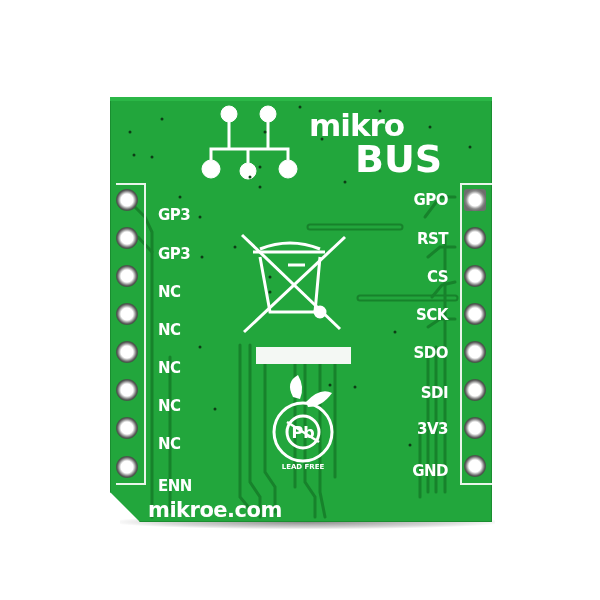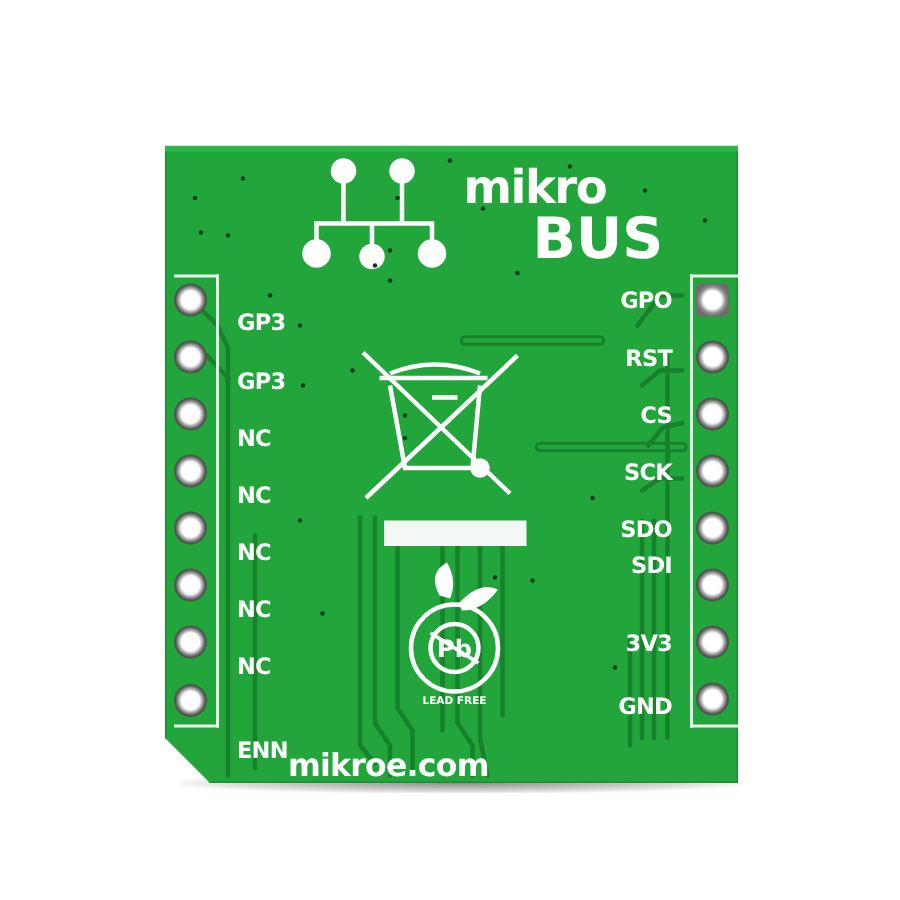--- a/index.html
+++ b/index.html
@@ -46,21 +46,21 @@
     background:radial-gradient(circle at 50% 50%, #ffffff 0 6px, #d5d5d5 7px, #7a7a7a 9px, #555 10px, #3b5e3f 11px);
   }
   .pin.square {
     border-radius:3px;
     background:radial-gradient(circle at 50% 50%, #ffffff 0 6px, #d5d5d5 7px, #8a8a8a 9px, #6d6d6d 11px);
   }
 
   .footer-text {
     position:absolute; color:#fff; font-weight:bold; font-family:"DejaVu Sans", sans-serif;
   }
-  .footer-url { left:38px; top:401px; font-size:21px; letter-spacing:-0.5px;margin-left:44px; }
+  .footer-url { left:38px; top:401px; font-size:21px; letter-spacing:-0.5px; }
   .footer-rev { right:10px; top:405px; font-size:16px; letter-spacing:-0.5px; }
 
   .silk-rect {
     position:absolute; left:146px; top:250px; width:95px; height:17px; background:#f4f8f4;
   }
 </style>
 </head>
 <body>
 
 <div class="shadow"></div>
@@ -188,25 +188,25 @@
   <div class="pin" style="left:354px; top:320px;"></div>
   <div class="pin" style="left:354px; top:358px;"></div>
 
   <div class="pin-label left" style="top:95px;">GP3</div>
   <div class="pin-label left" style="top:134px;">GP3</div>
   <div class="pin-label left" style="top:172px;">NC</div>
   <div class="pin-label left" style="top:210px;">NC</div>
   <div class="pin-label left" style="top:248px;">NC</div>
   <div class="pin-label left" style="top:286px;">NC</div>
   <div class="pin-label left" style="top:324px;">NC</div>
-  <div class="pin-label left" style="top:380px;">ENN</div>
+  <div class="pin-label left" style="top:366px;">ENN</div>
 
   <div class="pin-label right" style="top:95px;">GPO</div>
   <div class="pin-label right" style="top:134px;">RST</div>
   <div class="pin-label right" style="top:172px;margin-left:33px;">CS</div>
   <div class="pin-label right" style="top:210px;">SCK</div>
   <div class="pin-label right" style="top:248px;">SDO</div>
-  <div class="pin-label right" style="top:272px;">SDI</div>
+  <div class="pin-label right" style="top:288px;">SDI</div>
   <div class="pin-label right" style="top:324px;margin-left:40px;">3V3</div>
   <div class="pin-label right" style="top:366px;">GND</div>
 
   <div class="footer-text footer-url">mikroe.com</div>
 </div>
 
 </body></html>

